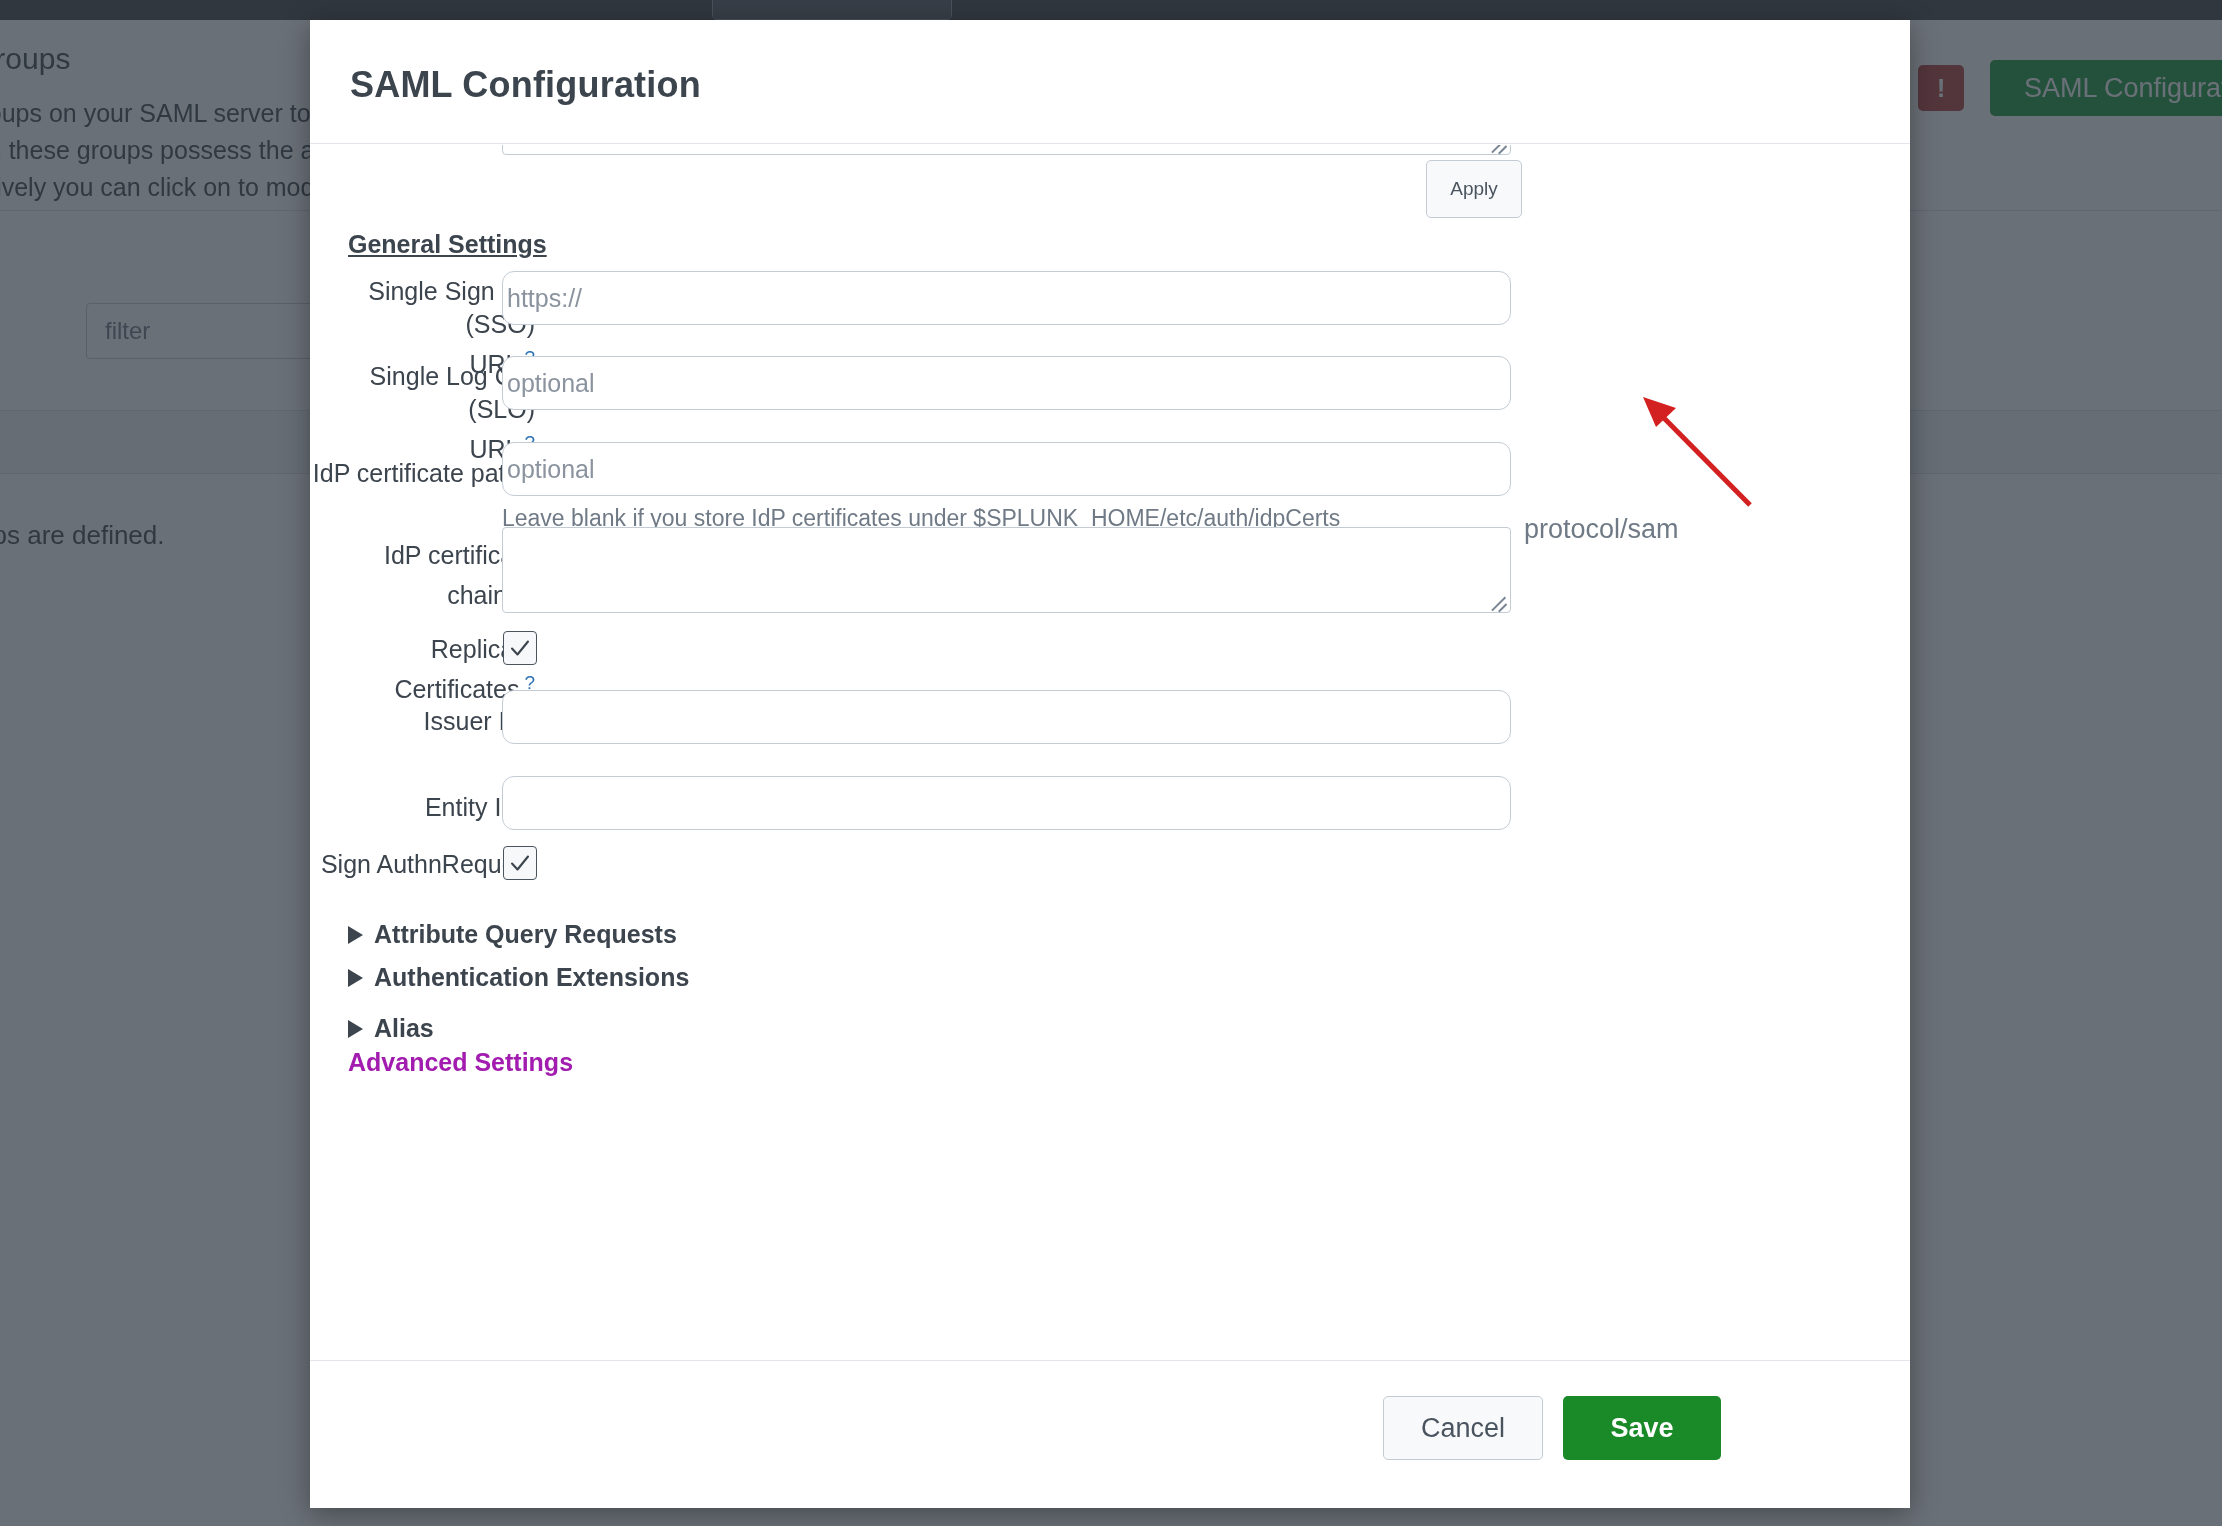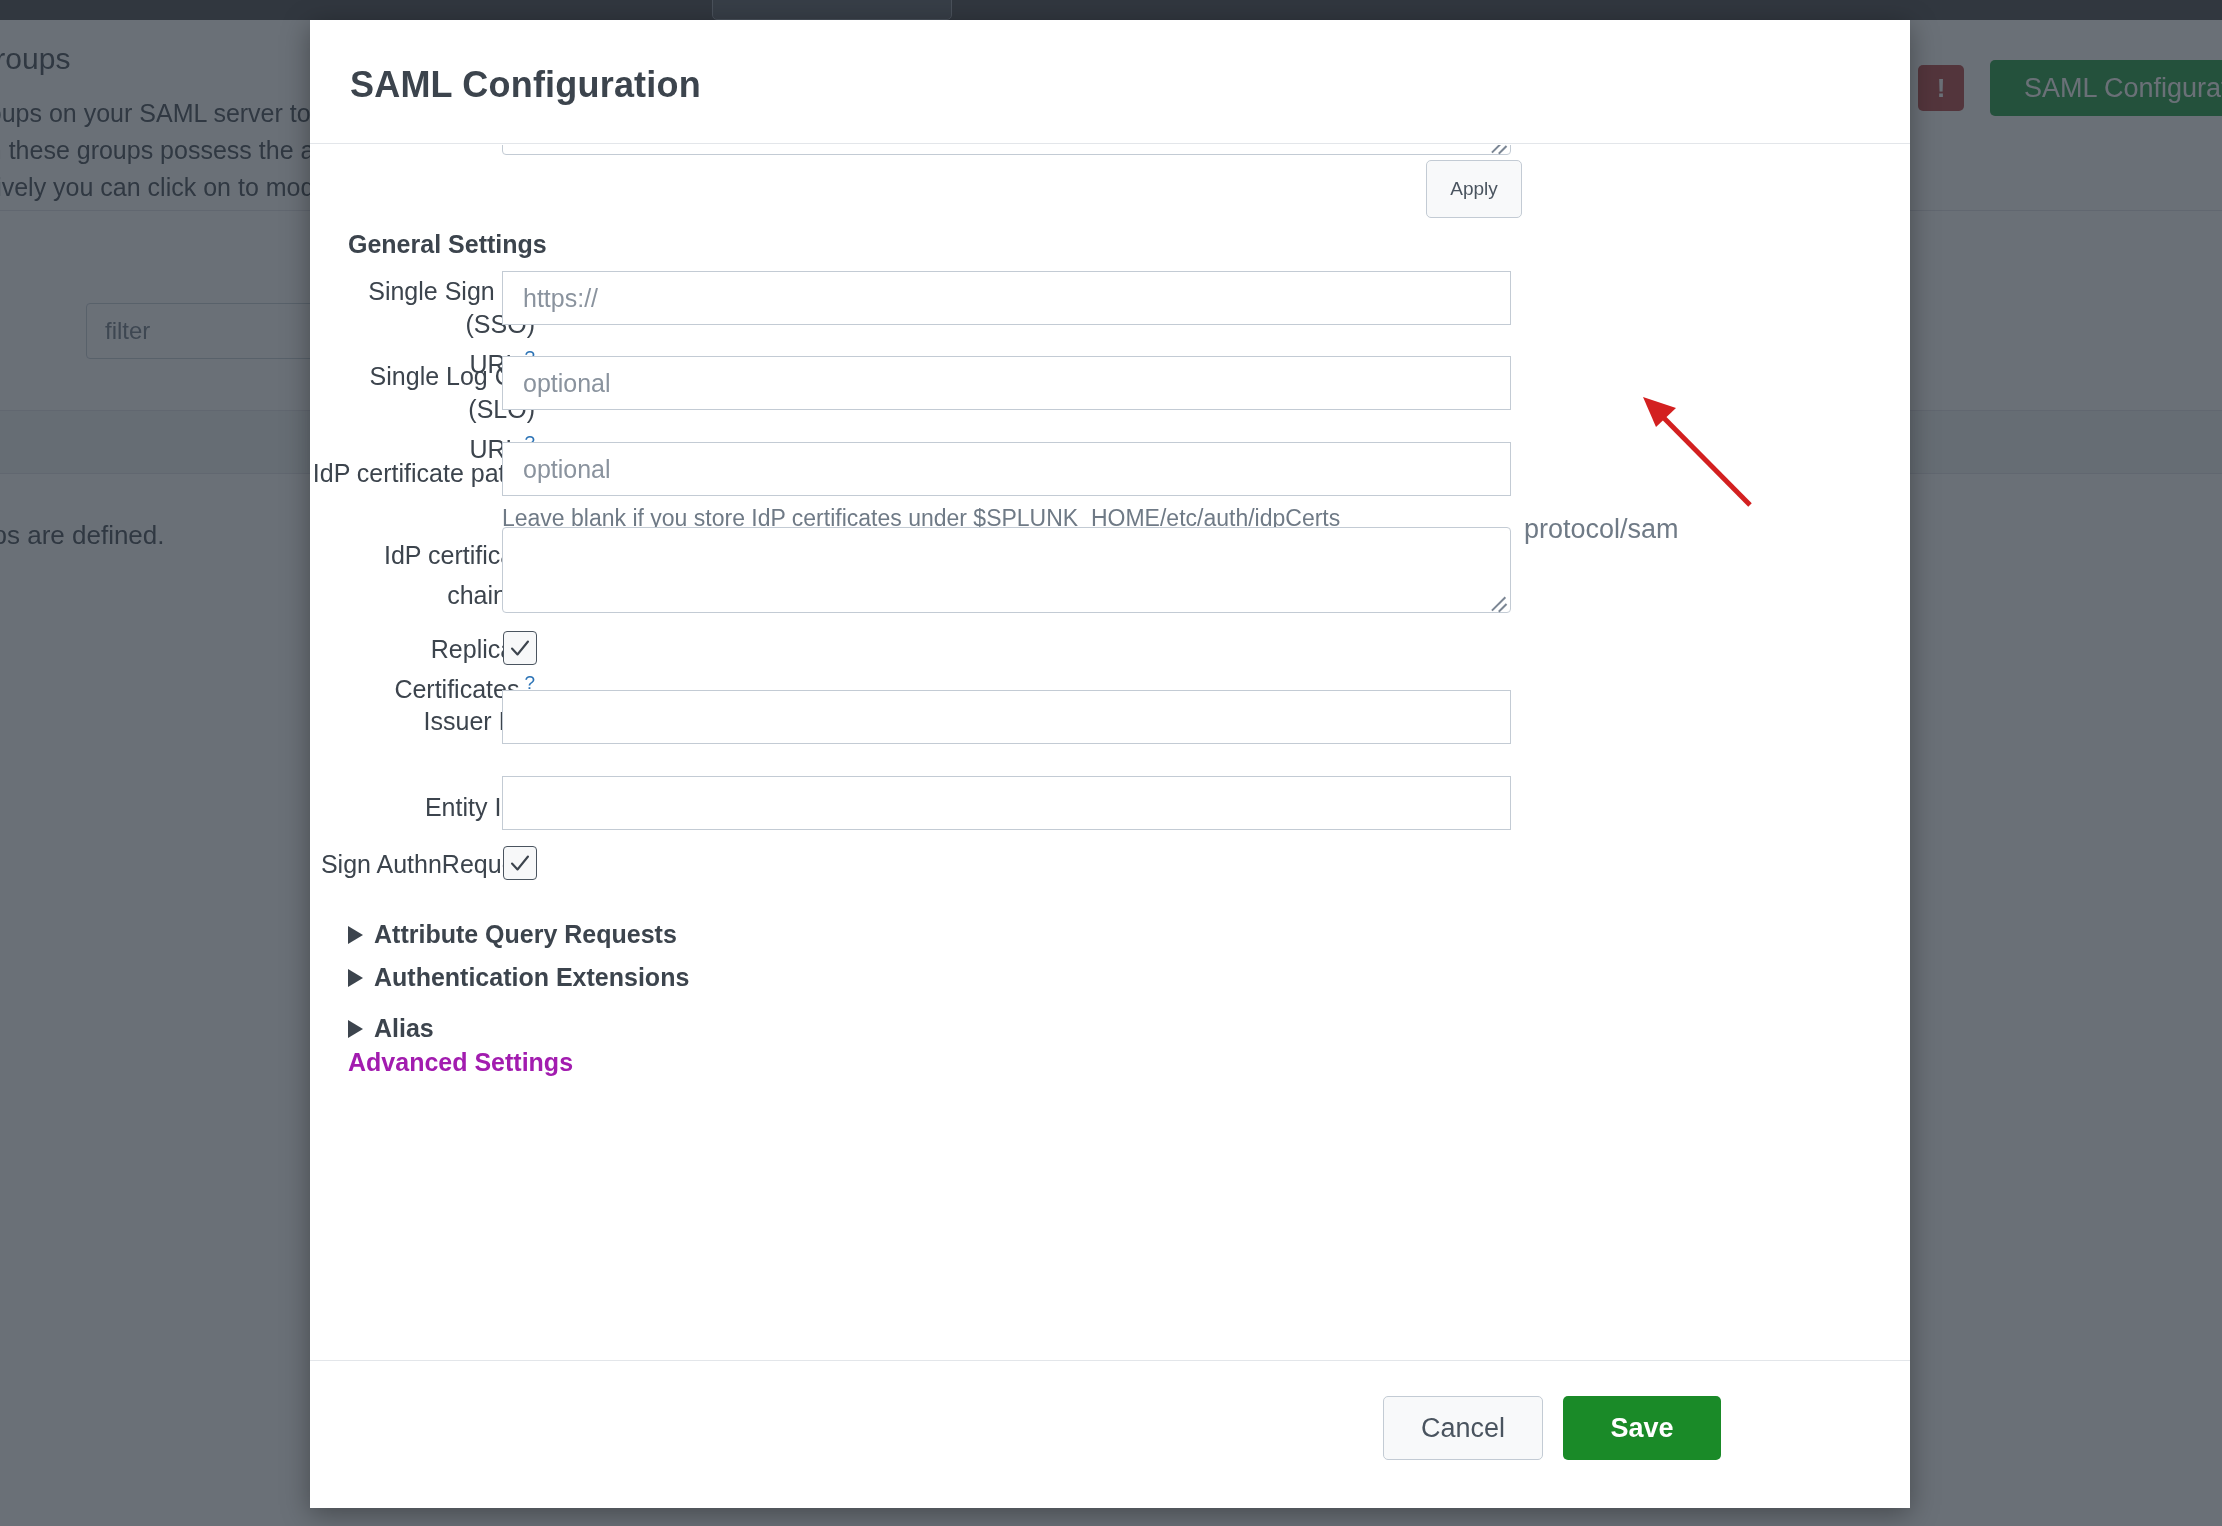--- a/index.html
+++ b/index.html
@@ -185,25 +185,25 @@
   }
   .row-label .lbl-text { white-space: pre-line; }
   .help-q {
     color: #2a72b5; font-size: 19px;
     vertical-align: super; margin-left: 5px;
     cursor: pointer;
   }
   .field {
     position: absolute; left: 192px;
     width: 1009px; height: 54px;
-    border: 1px solid #c3cbd4; border-radius: 0;
+    border: 1px solid #c3cbd4; border-radius: 12px;
     background: #ffffff;
     font-size: 25px; color: #3c444d;
     font-family: "Liberation Sans", sans-serif;
-    padding: 0 20px;
+    padding: 0 4px;
     outline: none;
   }
   .field::placeholder { color: #8a939e; opacity: 1; }
   .field-textarea {
     position: absolute; left: 192px;
     width: 1009px; height: 86px;
     border: 1px solid #c3cbd4; border-radius: 4px;
     background: #fff;
     font-size: 25px; color: #3c444d;
     font-family: "Liberation Sans", sans-serif;
@@ -302,21 +302,21 @@
 
     <div class="modal-body">
       <div class="form-scroll">
 
         <div class="top-textarea">
           <span class="resize-grip"></span>
         </div>
 
         <button class="btn-apply">Apply</button>
 
-        <div class="section-title" style="top:85px;">General Settings</div>
+        <div class="section-title" style="top:85px;text-decoration:underline;">General Settings</div>
 
         <div class="row" style="top:126px;">
           <div class="row-label" style="top:4px;">
             <span class="lbl-text">Single Sign On (SSO)
 URL</span><span class="help-q">?</span>
           </div>
           <input class="field" style="top: 0px;" type="text" placeholder="https://">
         </div>
 
         <div class="sso-overflow">protocol/sam</div>

